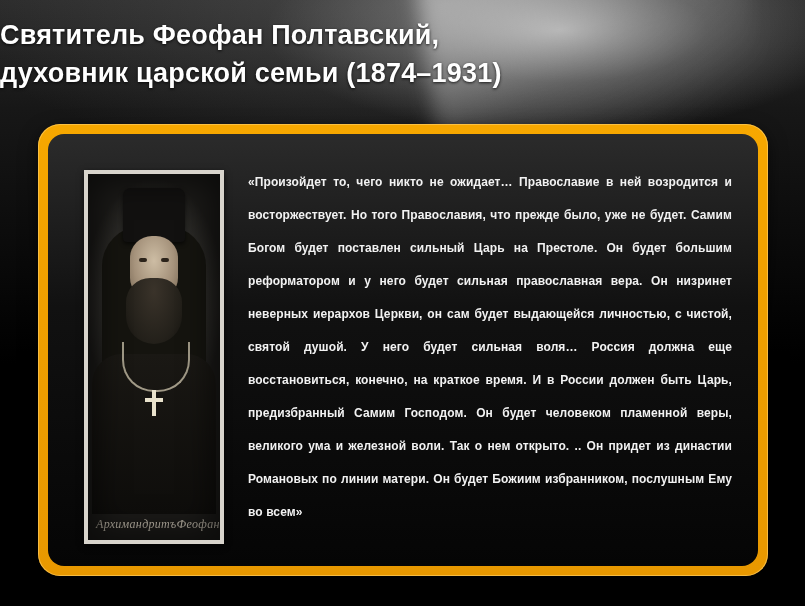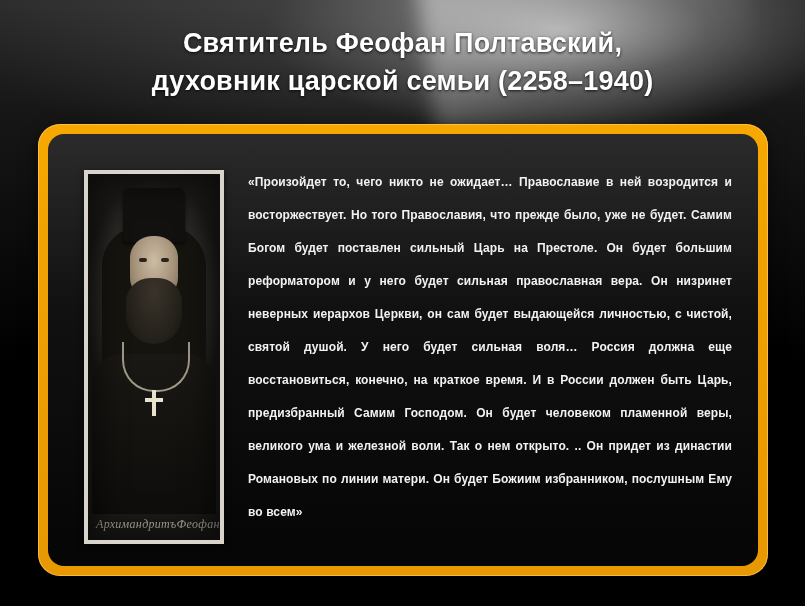--- a/index.html
+++ b/index.html
@@ -29,24 +29,24 @@
     left: 430px;
     width: 330px;
     height: 230px;
     background: linear-gradient(150deg, rgba(255,255,255,0.50) 0%, rgba(255,255,255,0.12) 45%, rgba(255,255,255,0) 75%);
     transform: rotate(-8deg);
     filter: blur(10px);
     pointer-events: none;
   }
   .title-area {
     position: absolute;
-    top: 24px;
+    top: 16px;
     left: 0;
     width: 805px;
-    text-align: center;
+    text-align: left;
     z-index: 3;
   }
   .title-line {
     color: #ffffff;
     font-size: 27px;
     font-weight: bold;
     line-height: 38px;
     letter-spacing: 0.2px;
     text-shadow: 0 1px 3px rgba(0,0,0,0.8);
   }
@@ -228,21 +228,21 @@
 </style>
 </head>
 <body>
 
 <div class="slide">
 
   <div class="glow-streak"></div>
 
   <div class="title-area">
     <div class="title-line">Святитель Феофан Полтавский,</div>
-    <div class="title-line">духовник царской семьи (2258–1940)</div>
+    <div class="title-line">духовник царской семьи (1874–1931)</div>
   </div>
 
   <div class="card">
     <div class="card-inner">
 
       <div class="portrait-wrap">
         <div class="portrait">
           <div class="p-veil"></div>
           <div class="p-klobuk"></div>
           <div class="p-body"></div>

